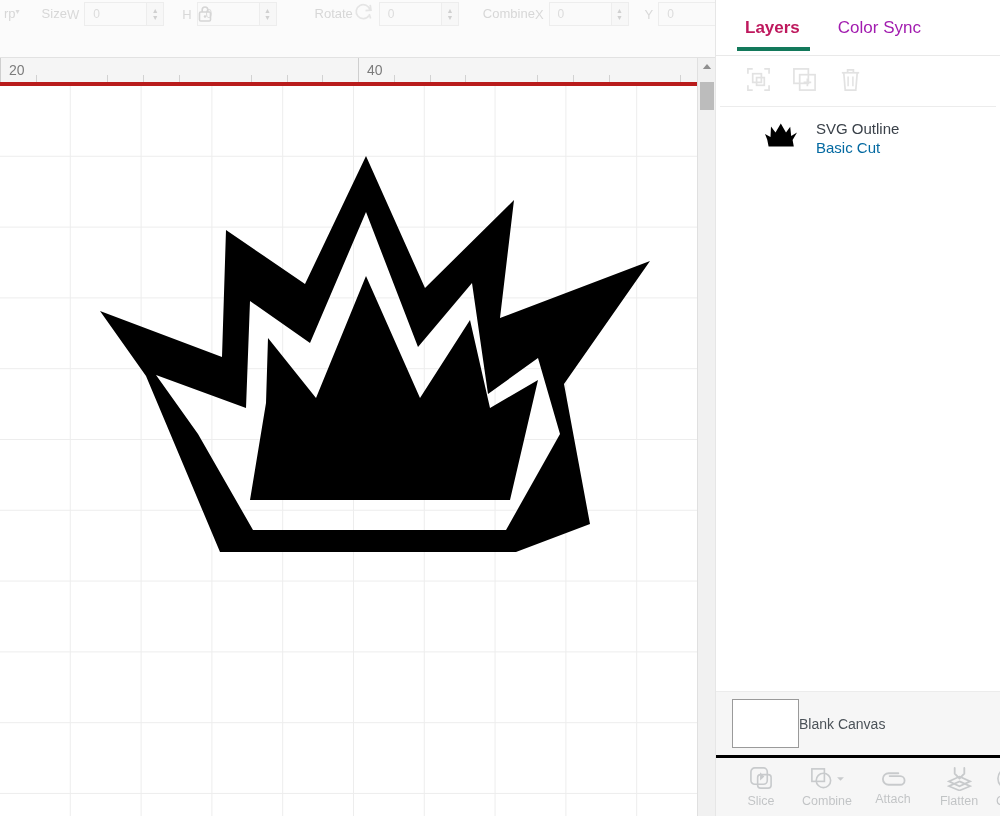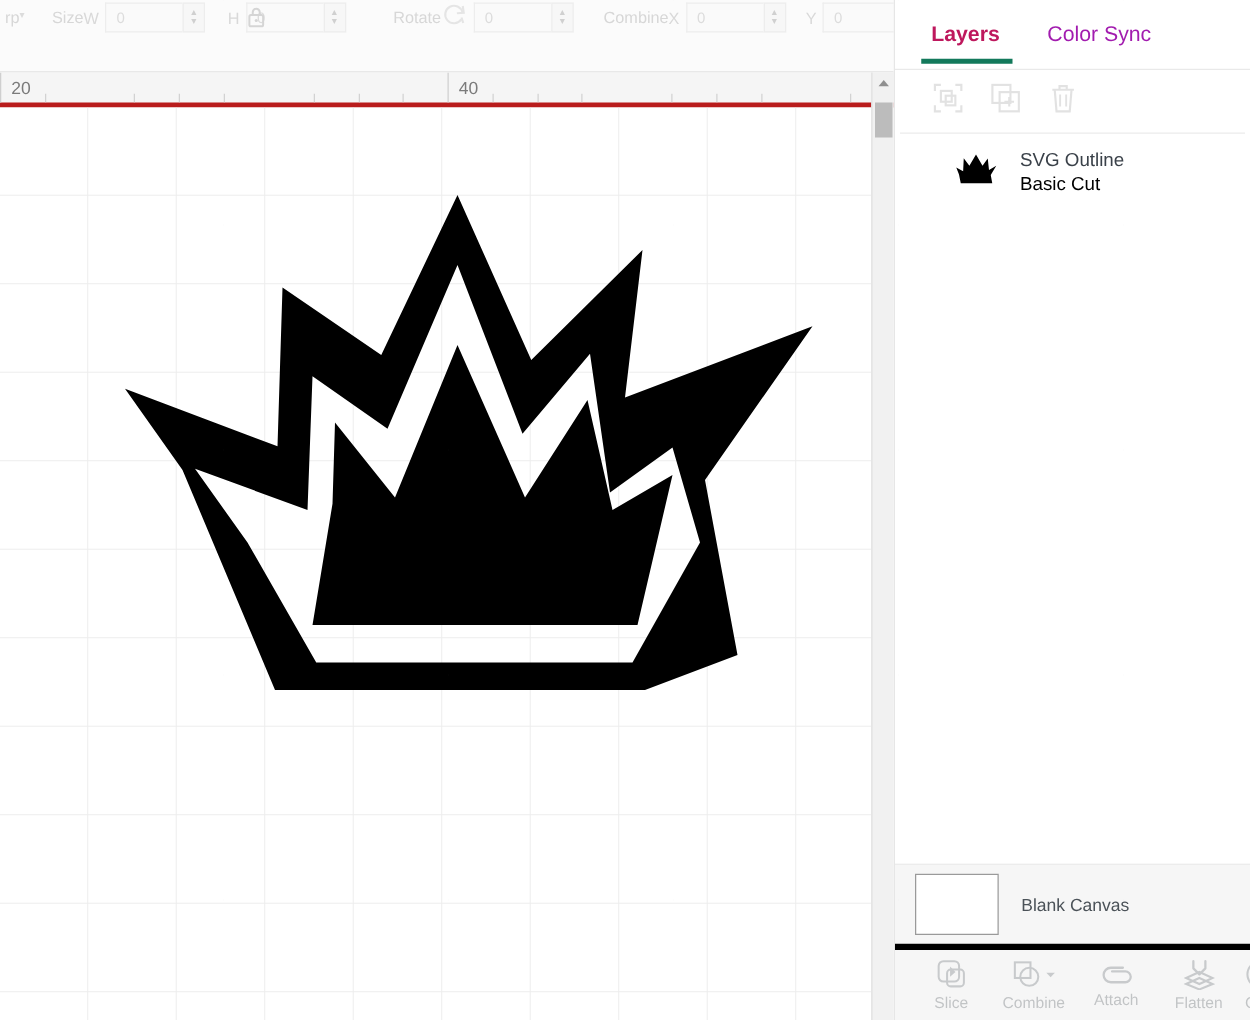--- a/index.html
+++ b/index.html
@@ -155,41 +155,41 @@
   .ltool { opacity: .28; }
   #layer-list { position: relative; }
   .layer-divider { height: 1px; background: #ececec; margin: 0 4px; }
   .layer-row {
     display: flex; align-items: center;
     height: 62px; padding-left: 48px; gap: 18px;
   }
   .layer-thumb { width: 34px; flex: none; }
   .layer-txt { display: flex; flex-direction: column; gap: 2px; }
   .layer-title { font-size: 15px; color: #3a4149; }
-  .layer-sub { font-size: 15px; color: #000000; }
+  .layer-sub { font-size: 15px; color: #0369a1; }
 
   #blank-canvas-row {
     position: absolute; left: 0; bottom: 61px;
     width: 285px; height: 64px;
     background: #f6f6f6;
     border-top: 1px solid #ececec;
-    display: flex; align-items: center; gap: 18px;
+    display: flex; align-items: center; gap: 0;
     padding-left: 16px;
   }
   .bc-swatch {
     width: 67px; height: 49px;
     background: #fff; border: 1px solid #9a9a9a;
   }
   .bc-label { font-size: 14px; color: #4b5258; }
 
   #panel-bottom {
     position: absolute; left: 0; bottom: 0;
     width: 285px; height: 61px;
     background: #f6f6f6;
-    border-top: 5px solid #000000;
+    border-top: 3px solid #000000;
     display: flex; align-items: center;
     padding-left: 12px;
   }
   .pb-item {
     width: 66px; flex: none;
     display: flex; flex-direction: column;
     align-items: center; gap: 3px;
     opacity: .30;
   }
   .pb-item .pb-ic { display: flex; align-items: center; gap: 2px; }

